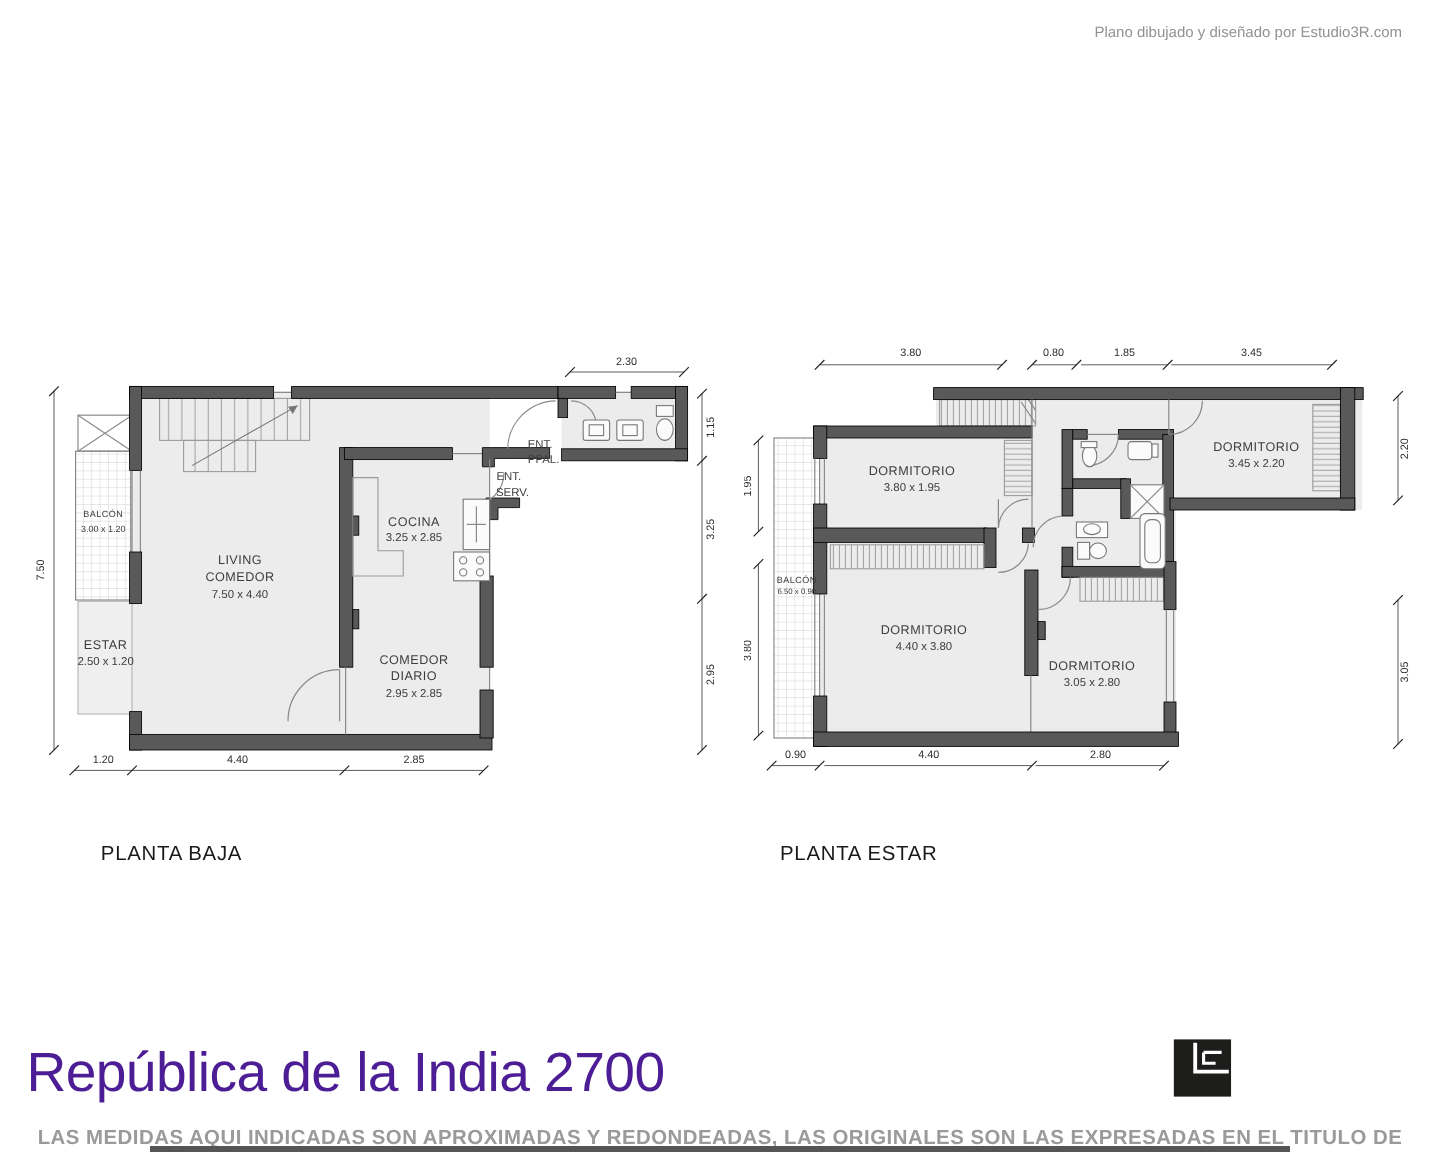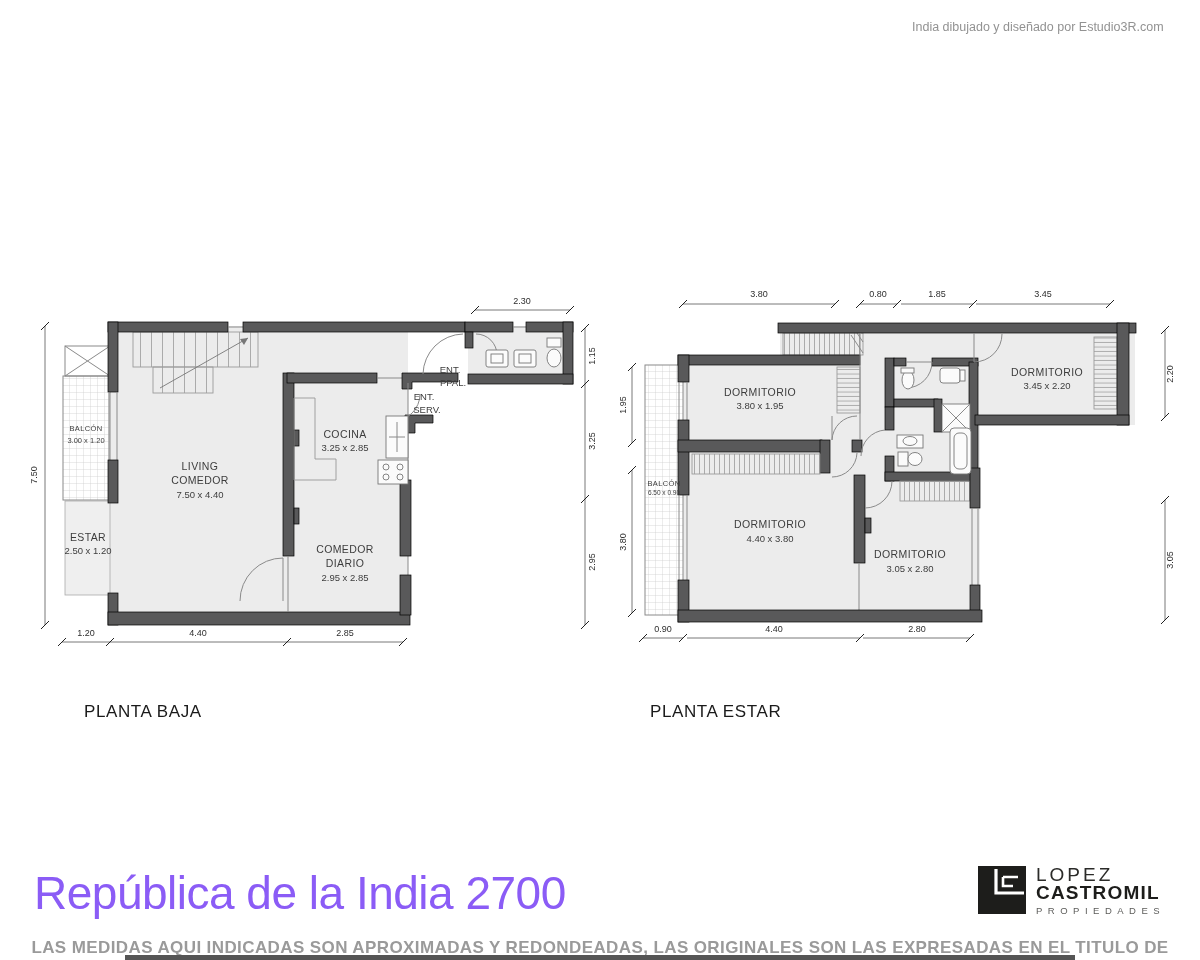--- a/index.html
+++ b/index.html
@@ -4,21 +4,21 @@
 <style>
   html,body{margin:0;padding:0;background:#fff;}
   .canvas{position:relative;width:1200px;height:960px;background:#ffffff;overflow:hidden;
           font-family:"Liberation Sans",sans-serif;}
   .credit{position:absolute;left:912px;top:20px;width:280px;font-size:12.5px;color:#929292;}
   .north-wrap{position:absolute;left:14px;top:26px;width:110px;}
   .north-label{font-size:17px;color:#1c1c1c;letter-spacing:1.5px;margin-top:4px;margin-left:2px;}
   .plan-label{position:absolute;font-size:17px;color:#1a1a1a;letter-spacing:.6px;}
   .plan-label.pb{left:72px;top:702px;margin-left:12px;}
   .plan-label.pa{left:650px;top:702px;}
-  .title{position:absolute;left:34px;top:866px;font-size:46px;color:#8b5cf6;letter-spacing:-.5px;}
+  .title{position:absolute;left:22px;top:866px;font-size:46px;color:#4c1d95;letter-spacing:-.5px;}
   .brand{position:absolute;left:978px;top:866px;display:flex;gap:10px;align-items:flex-start;}
   .brand-l1{font-size:19px;color:#2b2b29;letter-spacing:3px;line-height:17px;}
   .brand-l2{font-size:19px;color:#1d1d1b;font-weight:bold;letter-spacing:1.2px;line-height:19px;}
   .brand-l3{font-size:9.5px;color:#5c5c5a;letter-spacing:5.5px;margin-top:3px;}
   .disclaimer{position:absolute;left:0;top:938px;width:1200px;text-align:center;
               font-size:17px;color:#9a9a9a;letter-spacing:.4px;font-weight:bold;}
   .bottom-bar{position:absolute;left:125px;top:955px;width:950px;height:5px;background:#555;}
   svg.plan{position:absolute;}
   
   .wall{fill:#59595a;stroke:#000;stroke-width:.7;}
@@ -34,21 +34,21 @@
   .small{font-size:7.5px;}
   .smaller{font-size:6.5px;}
   .compass{stroke:#222;fill:none;stroke-width:1.4;}
 </style>
 </head>
 <body>
 
 <div class="canvas">
 
 
-  <div class="credit">India dibujado y diseñado por Estudio3R.com</div>
+  <div class="credit">Plano dibujado y diseñado por Estudio3R.com</div>
 
   <svg class="plan" style="left:20px;top:280px;" width="600" height="380" viewBox="0 0 600 380">
     <defs>
       <pattern id="pbgrid" width="7" height="7" patternUnits="userSpaceOnUse">
         <path d="M 7 0 H 0 V 7" fill="none" stroke="#c9c9c9" stroke-width="0.7"></path>
       </pattern>
       <pattern id="pbtread" width="11" height="40" patternUnits="userSpaceOnUse">
         <path d="M 10.5 0 V 40" stroke="#9b9b9b" stroke-width="0.8"></path>
       </pattern>
     </defs>
@@ -339,22 +339,17 @@
   <div class="plan-label pa">PLANTA ESTAR</div>
 
   <div class="title">República de la India 2700</div>
 
   <div class="brand">
     <svg width="48" height="48" viewBox="0 0 48 48">
       <rect x="0" y="0" width="48" height="48" fill="#1d1d1b"></rect>
       <path d="M 18 3 V 27 H 46" stroke="#ffffff" stroke-width="3.2" fill="none"></path>
       <path d="M 25 11 H 40 M 25 11 V 20 H 35" stroke="#ffffff" stroke-width="2.6" fill="none"></path>
     </svg>
-    <div class="brand-text">
-      <div class="brand-l1">LOPEZ</div>
-      <div class="brand-l2">CASTROMIL</div>
-      <div class="brand-l3">PROPIEDADES</div>
-    </div>
   </div>
 
   <div class="disclaimer">LAS MEDIDAS AQUI INDICADAS SON APROXIMADAS Y REDONDEADAS, LAS ORIGINALES SON LAS EXPRESADAS EN EL TITULO DE PROPIEDAD</div>
   <div class="bottom-bar"></div>
 </div>
 
 </body></html>

